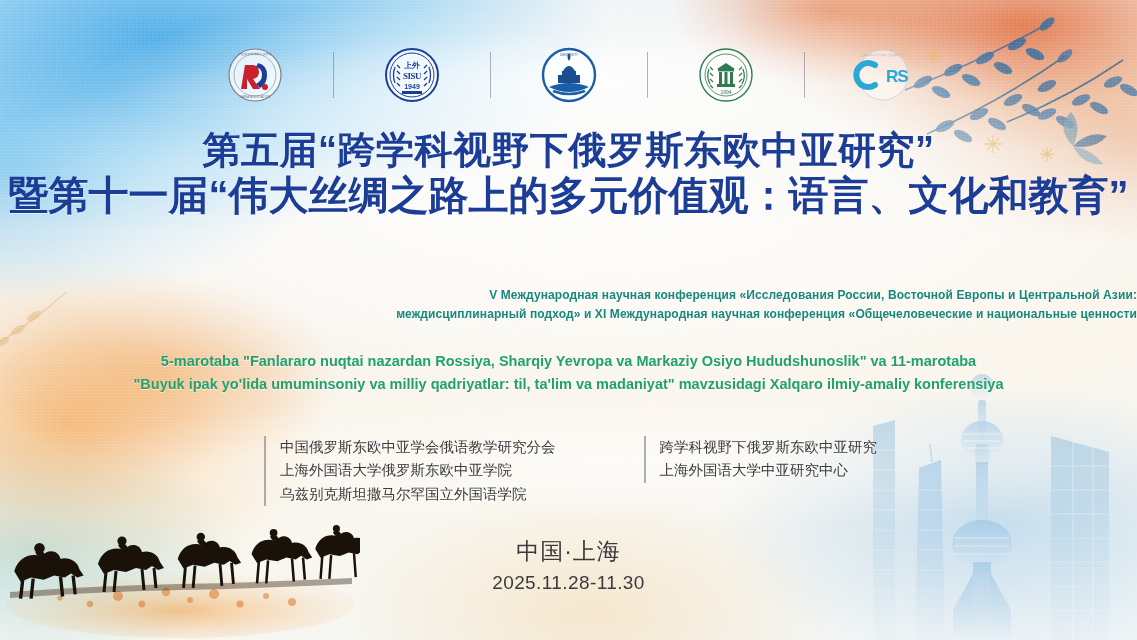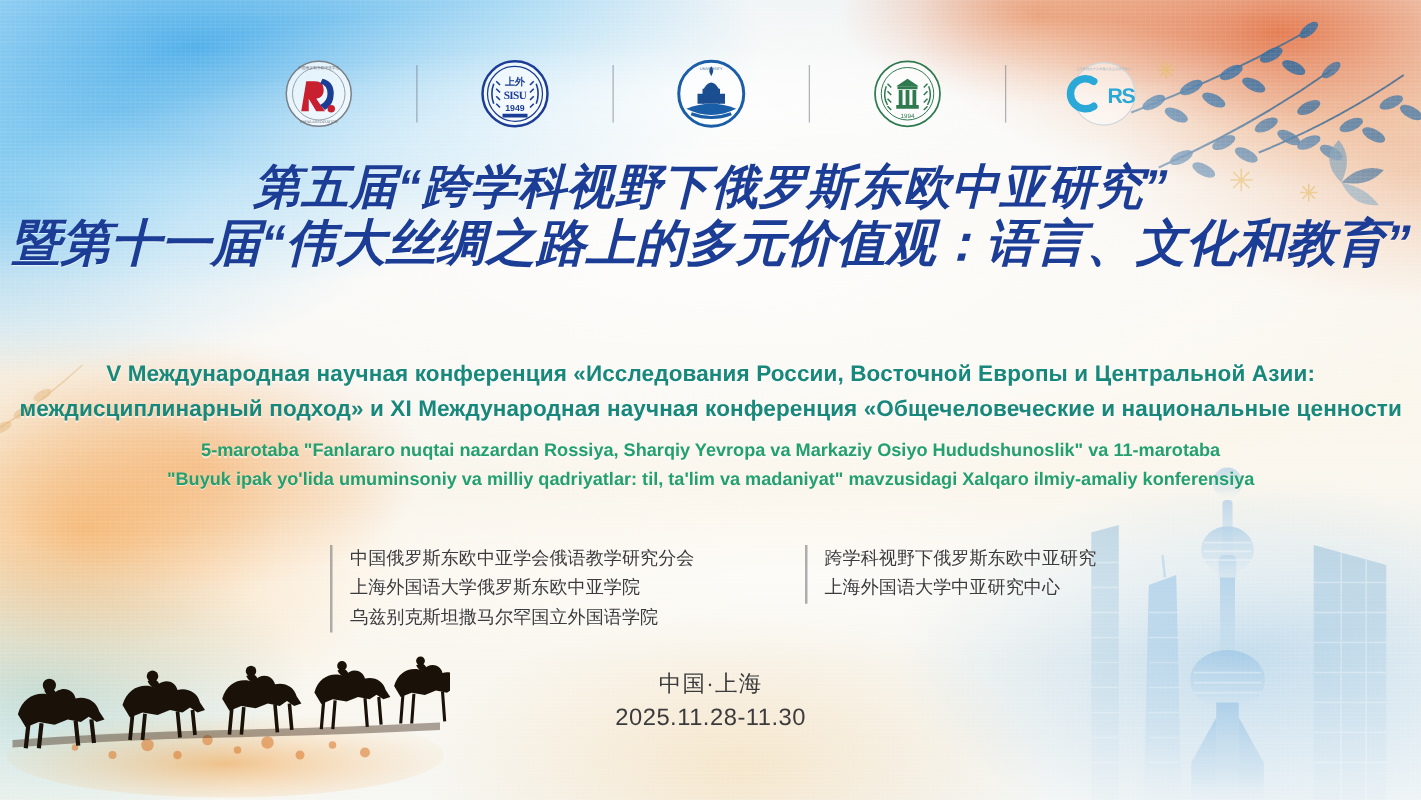--- a/index.html
+++ b/index.html
@@ -60,41 +60,41 @@
   .logo-row{
     position:absolute;left:0;right:0;top:44px;
     display:flex;justify-content:center;align-items:center;gap:16px;
   }
   .logo-cell{display:flex;align-items:center;justify-content:center;width:96px;height:62px;}
   .logo-div{width:1px;height:46px;background:rgba(110,118,130,.55);margin:0 14px;}
   .logo-cell svg{display:block;}
 
   
   .title-block{
-    position:absolute;left:0;right:0;top:128px;text-align:center;font-style:italic;
+    position:absolute;left:0;right:0;top:128px;text-align:center;
   }
   .t-line{
     font-family:"Liberation Sans","DejaVu Sans",sans-serif;
     font-weight:bold;
     color:#1c3d96;
     letter-spacing:.5px;
     line-height:1.16;
     text-shadow:0 1px 0 rgba(255,255,255,.55);
     white-space:nowrap;
   }
   .t1{font-size:38px;}
   .t2{font-size:40px;letter-spacing:0px;}
   .t3{font-size:38px;}
 
   
   .ru-block{
-    position:absolute;left:0;right:0;top:286px;text-align:center;
+    position:absolute;left:0;right:0;top:286px;text-align:right;
     color:#17887b;
     font-weight:bold;
-    font-size:18px;
+    font-size:12px;
     line-height:1.55;
     letter-spacing:.1px;
     text-shadow:0 1px 0 rgba(255,255,255,.6);
   }
   .ru-block div{white-space:nowrap;}
 
   
   .uz-block{
     position:absolute;left:0;right:0;top:350px;text-align:center;
     color:#23a06f;
@@ -123,21 +123,21 @@
     text-shadow:0 1px 0 rgba(255,255,255,.5);
   }
   .org-gap-a{width:40px;}
   .org-gap-b{width:44px;}
 
   
   .footer{
     position:absolute;left:0;right:0;top:534px;text-align:center;
     color:#3b3b3d;
   }
-  .footer .place{font-size:18px;letter-spacing:1px;line-height:1.5;}
+  .footer .place{font-size:23px;letter-spacing:1px;line-height:1.5;}
   .footer .dates{font-size:19px;letter-spacing:.4px;line-height:1.5;}
 </style>
 </head>
 <body>
 
 <div id="poster">
 
   <div class="bg bg-base"></div>
 
   <div class="deco" style="right:-10px;top:-6px;">

